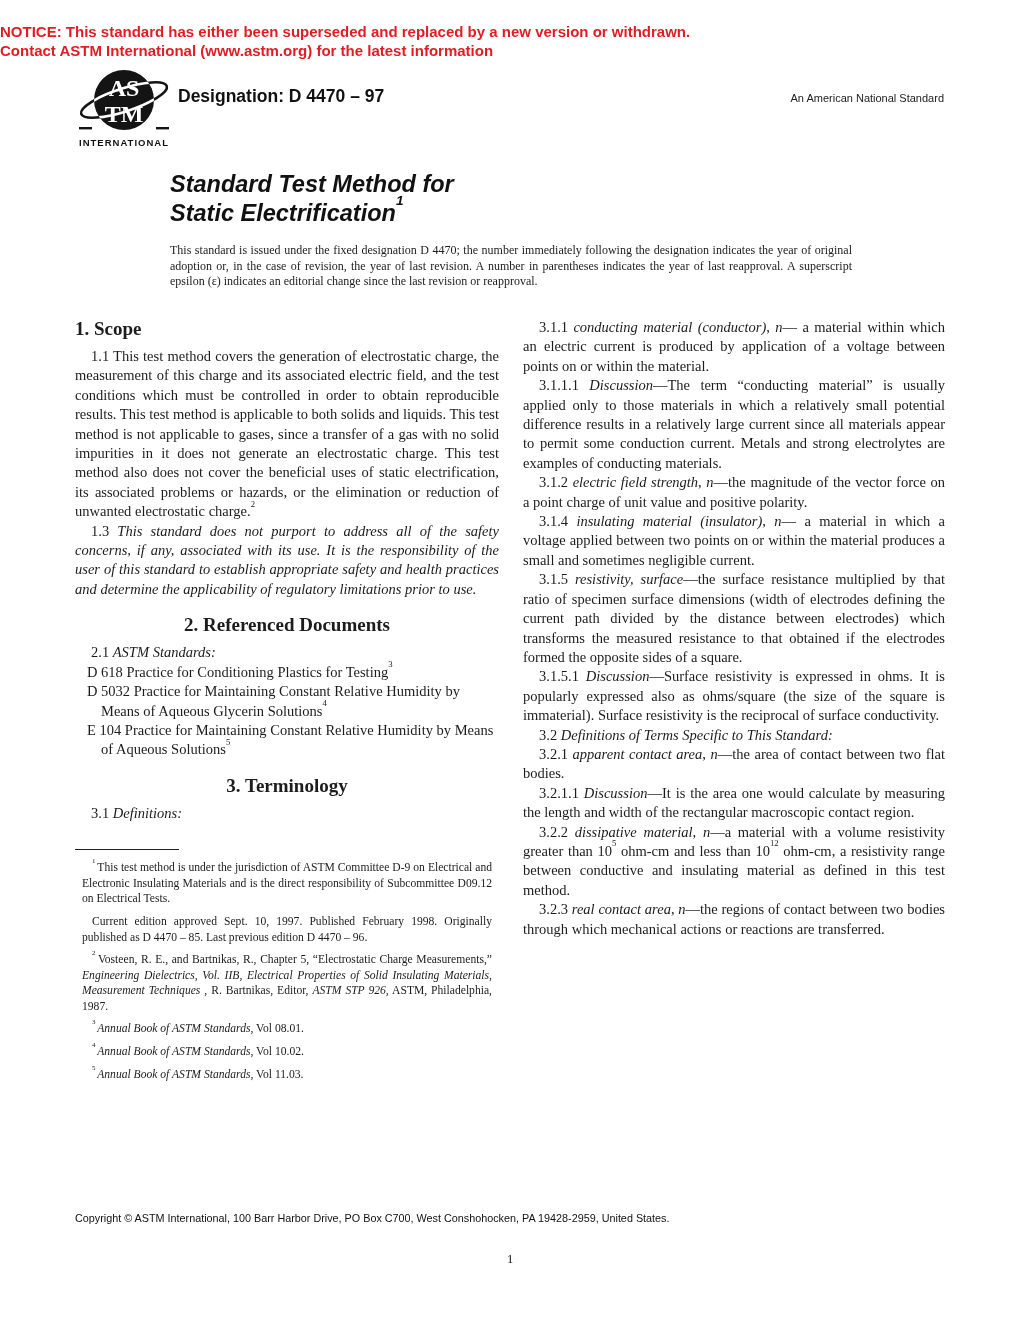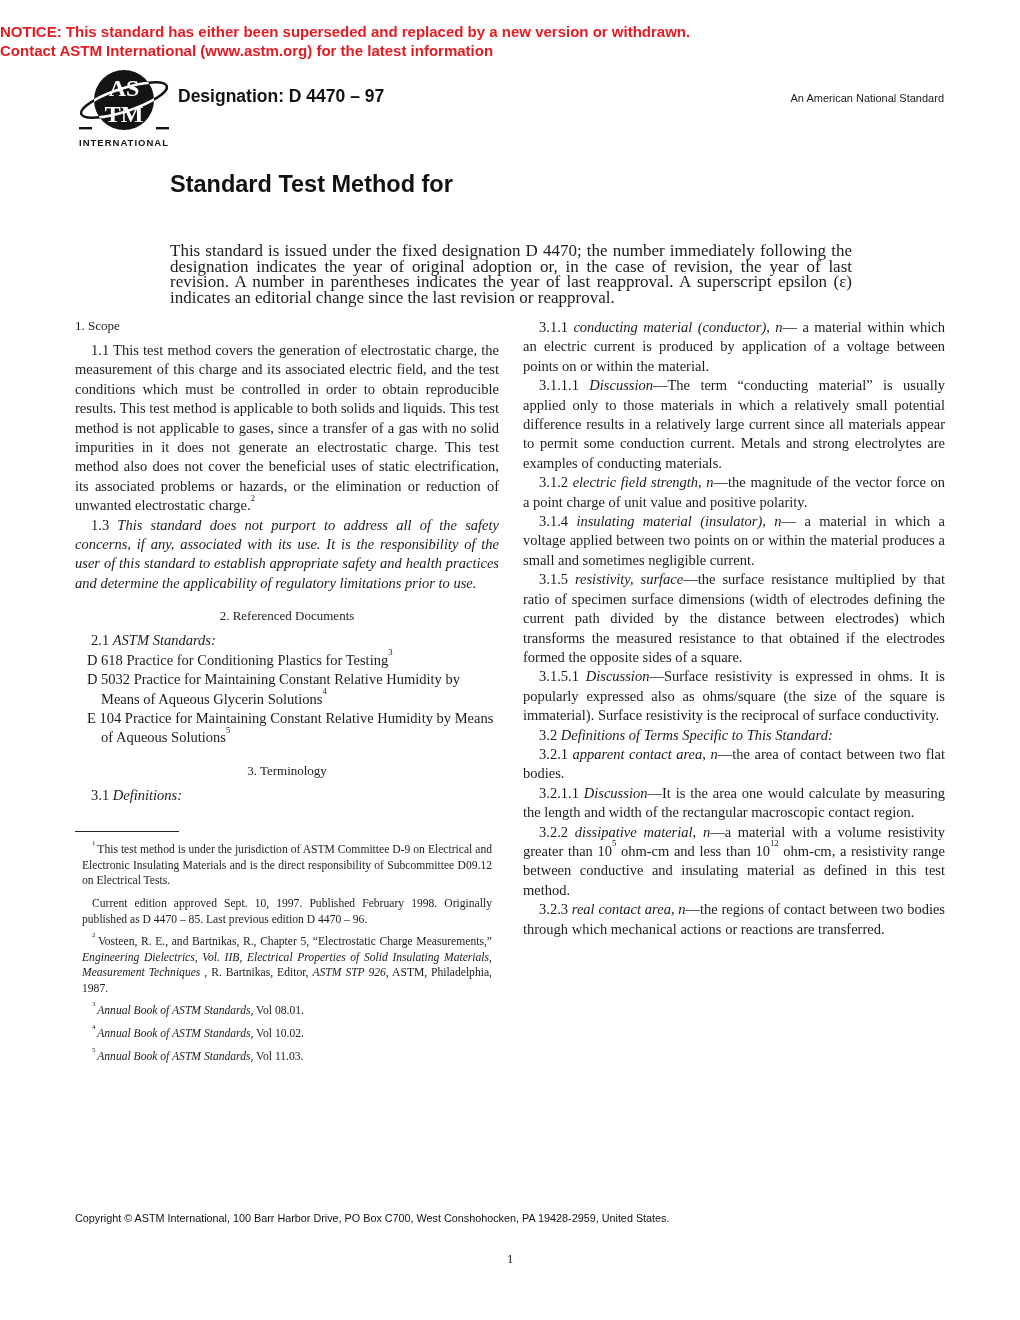--- a/index.html
+++ b/index.html
@@ -60,37 +60,38 @@
   }
   
   .title-block {
     position: absolute;
     left: 170px; top: 170px;
     font-family: "Liberation Sans", sans-serif;
     font-weight: bold;
     font-size: 23.5px;
     line-height: 29px;
     color: #111;
+    font-style: italic;
   }
   .title-block sup { font-size: 0.58em; position: relative; top: -0.5em; line-height: 0; }
   .preamble {
     position: absolute;
     left: 170px; top: 243px;
     width: 682px;
-    font-size: 17px;
+    font-size: 12px;
     line-height: 15.5px;
     text-align: justify;
   }
   
   .col { position: absolute; top: 318px; }
   .col-left  { left: 75px;  width: 424px; }
   .col-right { left: 523px; width: 422px; }
   .sec-heading {
-    font-size: 13px;
-    font-weight: normal;
+    font-size: 19px;
+    font-weight: bold;
     margin: 0 0 7px 0;
   }
   .sec-heading.mt { margin-top: 15px; text-align: center; }
   .para {
     margin: 0;
     font-size: 14.5px;
     line-height: 19.4px;
     text-align: justify;
     text-indent: 16px;
   }
@@ -161,20 +162,21 @@
       <rect x="1" y="59" width="13" height="2.4" fill="#141414"></rect>
       <rect x="78" y="59" width="13" height="2.4" fill="#141414"></rect>
     </svg>
     <div class="logo-sub">INTERNATIONAL</div>
   </div>
   <div class="designation">Designation: D 4470 – 97</div>
   <div class="natl-standard">An American National Standard</div>
 
   <div class="title-block">
     <div>Standard Test Method for</div>
+    <div><span>Static Electrification</span><sup>1</sup></div>
   </div>
 
   <div class="preamble">This standard is issued under the fixed designation D 4470; the number immediately following the designation indicates the year of original adoption or, in the case of revision, the year of last revision. A number in parentheses indicates the year of last reapproval. A superscript epsilon (ε) indicates an editorial change since the last revision or reapproval.</div>
 
   <div class="col col-left">
     <p class="sec-heading">1.  Scope</p>
     <p class="para"><span>1.1  This test method covers the generation of electrostatic charge, the measurement of this charge and its associated electric field, and the test conditions which must be controlled in order to obtain reproducible results. This test method is applicable to both solids and liquids. This test method is not applicable to gases, since a transfer of a gas with no solid impurities in it does not generate an electrostatic charge. This test method also does not cover the beneficial uses of static electrification, its associated problems or hazards, or the elimination or reduction of unwanted electrostatic charge.</span><sup>2</sup></p>
     <p class="para"><span>1.3  </span><span class="it">This standard does not purport to address all of the safety concerns, if any, associated with its use. It is the responsibility of the user of this standard to establish appropriate safety and health practices and determine the applicability of regulatory limitations prior to use.</span></p>
 
     <p class="sec-heading mt">2.  Referenced Documents</p>

